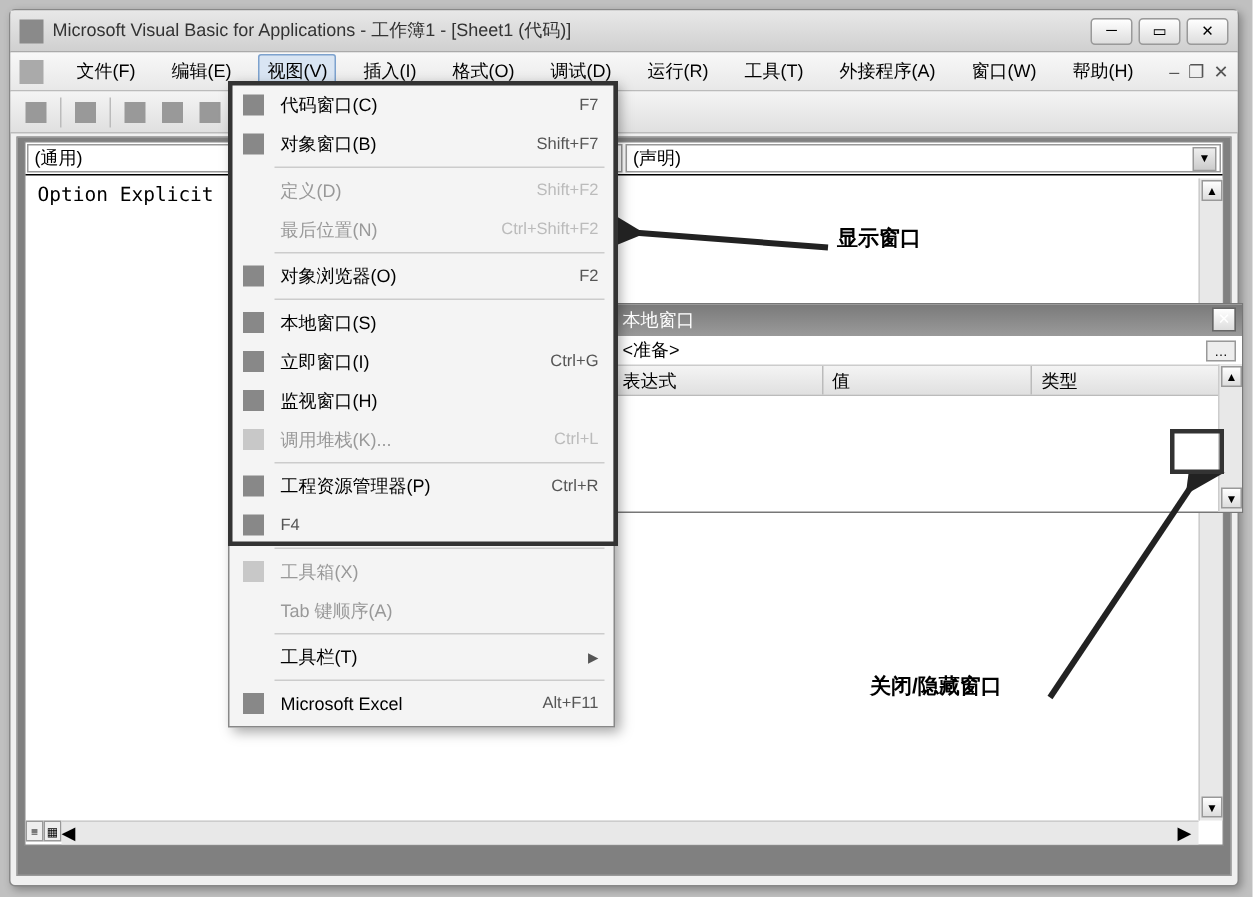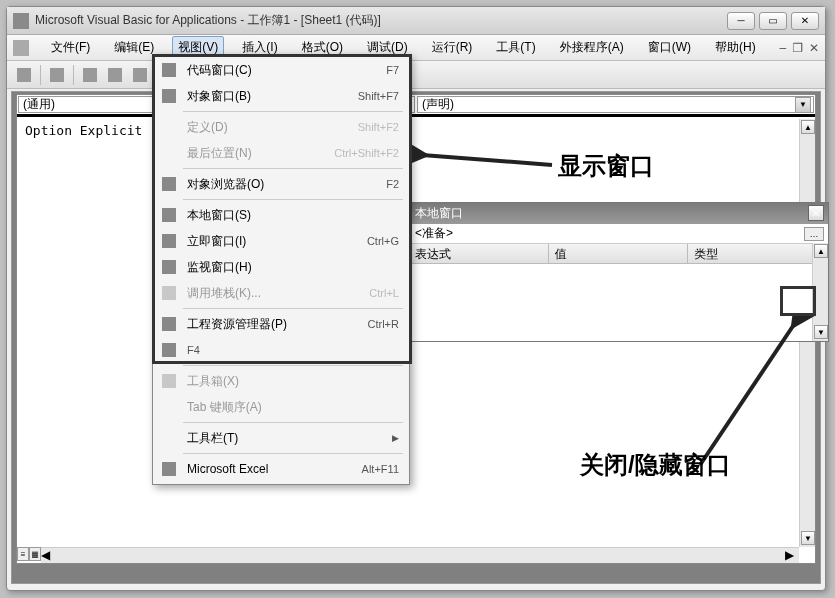--- a/index.html
+++ b/index.html
@@ -20,21 +20,21 @@
 .menubar .mdi-btns { margin-left: auto; display:flex; gap:2px; align-items:center; color:#555; }
 
 .toolbar { height: 28px; background: linear-gradient(#f4f4f4,#e0e0e0); border-bottom: 1px solid #bbb; display:flex; align-items:center; padding: 0 6px; gap:3px; }
 .toolbar .tb-btn { width:22px; height:22px; border:1px solid transparent; display:flex; align-items:center; justify-content:center; cursor:pointer; border-radius:2px; }
 .toolbar .tb-sep { width:1px; height:20px; background:#bbb; margin:0 2px; }
 .toolbar .tb-icon { width:14px; height:14px; background:#999; }
 
 .client { position: absolute; left: 4px; right: 4px; top: 84px; bottom: 6px; background: #808080; border: 1px solid #999; }
 
 .code-window { position:absolute; left:4px; top:2px; right:4px; height:470px; background:#fff; border:1px solid #888; }
-.code-window .dropdowns { height:22px; display:flex; border-bottom:3px solid #000000; }
+.code-window .dropdowns { height:22px; display:flex; border-bottom:1px solid #000000; }
 .code-window .dd { flex:1; border:1px solid #999; margin:1px; background:#fff; display:flex; align-items:center; padding:0 4px; position:relative; }
 .code-window .dd .arrow { position:absolute; right:2px; width:16px; height:16px; background:linear-gradient(#eee,#ccc); border:1px solid #999; display:flex; align-items:center; justify-content:center; font-size:8px; cursor:pointer; }
 .code-window .code-area { position:absolute; left:0; right:16px; top:24px; bottom:16px; padding:4px 8px; font-family:Consolas,monospace; font-size:13px; color:#000; }
 .code-window .vscroll { position:absolute; right:0; top:24px; bottom:16px; width:16px; background:#e8e8e8; border-left:1px solid #ccc; }
 .code-window .vscroll .sb-btn { width:14px; height:14px; background:linear-gradient(#fff,#ddd); border:1px solid #999; margin:1px; display:flex; align-items:center; justify-content:center; font-size:8px; cursor:pointer; }
 .code-window .hscroll { position:absolute; left:24px; right:16px; bottom:0; height:16px; background:#e8e8e8; border-top:1px solid #ccc; display:flex; }
 .code-window .view-toggles { position:absolute; left:0; bottom:0; width:24px; height:16px; display:flex; }
 .code-window .view-toggles .vt { width:12px; height:14px; border:1px solid #999; background:#eee; font-size:8px; display:flex; align-items:center; justify-content:center; cursor:pointer; }
 
 .locals-window { position:absolute; left:408px; top:202px; right:6px; height:140px; background:#fff; border:1px solid #777; }
@@ -55,21 +55,21 @@
 .dropdown-menu .dm-icon .ic { width:14px; height:14px; background:#888; }
 .dropdown-menu .dm-label { flex:1; }
 .dropdown-menu .dm-shortcut { color:#555; font-size:11px; margin-right:4px; }
 .dropdown-menu .dm-row.disabled .dm-shortcut { color:#bbb; }
 .dropdown-menu .dm-sep { height:1px; background:#ccc; margin:2px 4px 2px 28px; }
 .dropdown-menu .dm-sub { font-size:9px; color:#555; margin-right:4px; }
 
 
 .annotation-box1 { position:absolute; left:152px; top:54px; width:260px; height:310px; border:3px solid #333; pointer-events:none; z-index:200; }
 .annotation-box2 { position:absolute; left:780px; top:286px; width:36px; height:30px; border:3px solid #333; pointer-events:none; z-index:200; }
-.anno-label { position:absolute; font-size:24px; font-weight:bold; color:#000; z-index:201; pointer-events:none; }
+.anno-label { position:absolute; font-size:14px; font-weight:bold; color:#000; z-index:201; pointer-events:none; }
 .arrow-svg { position:absolute; z-index:199; pointer-events:none; }
 </style>
 </head>
 <body>
 
 <div class="window">
 
   <div class="titlebar">
     <div class="app-icon"></div>
     <div class="title-text">Microsoft Visual Basic for Applications - 工作簿1 - [Sheet1 (代码)]</div>

